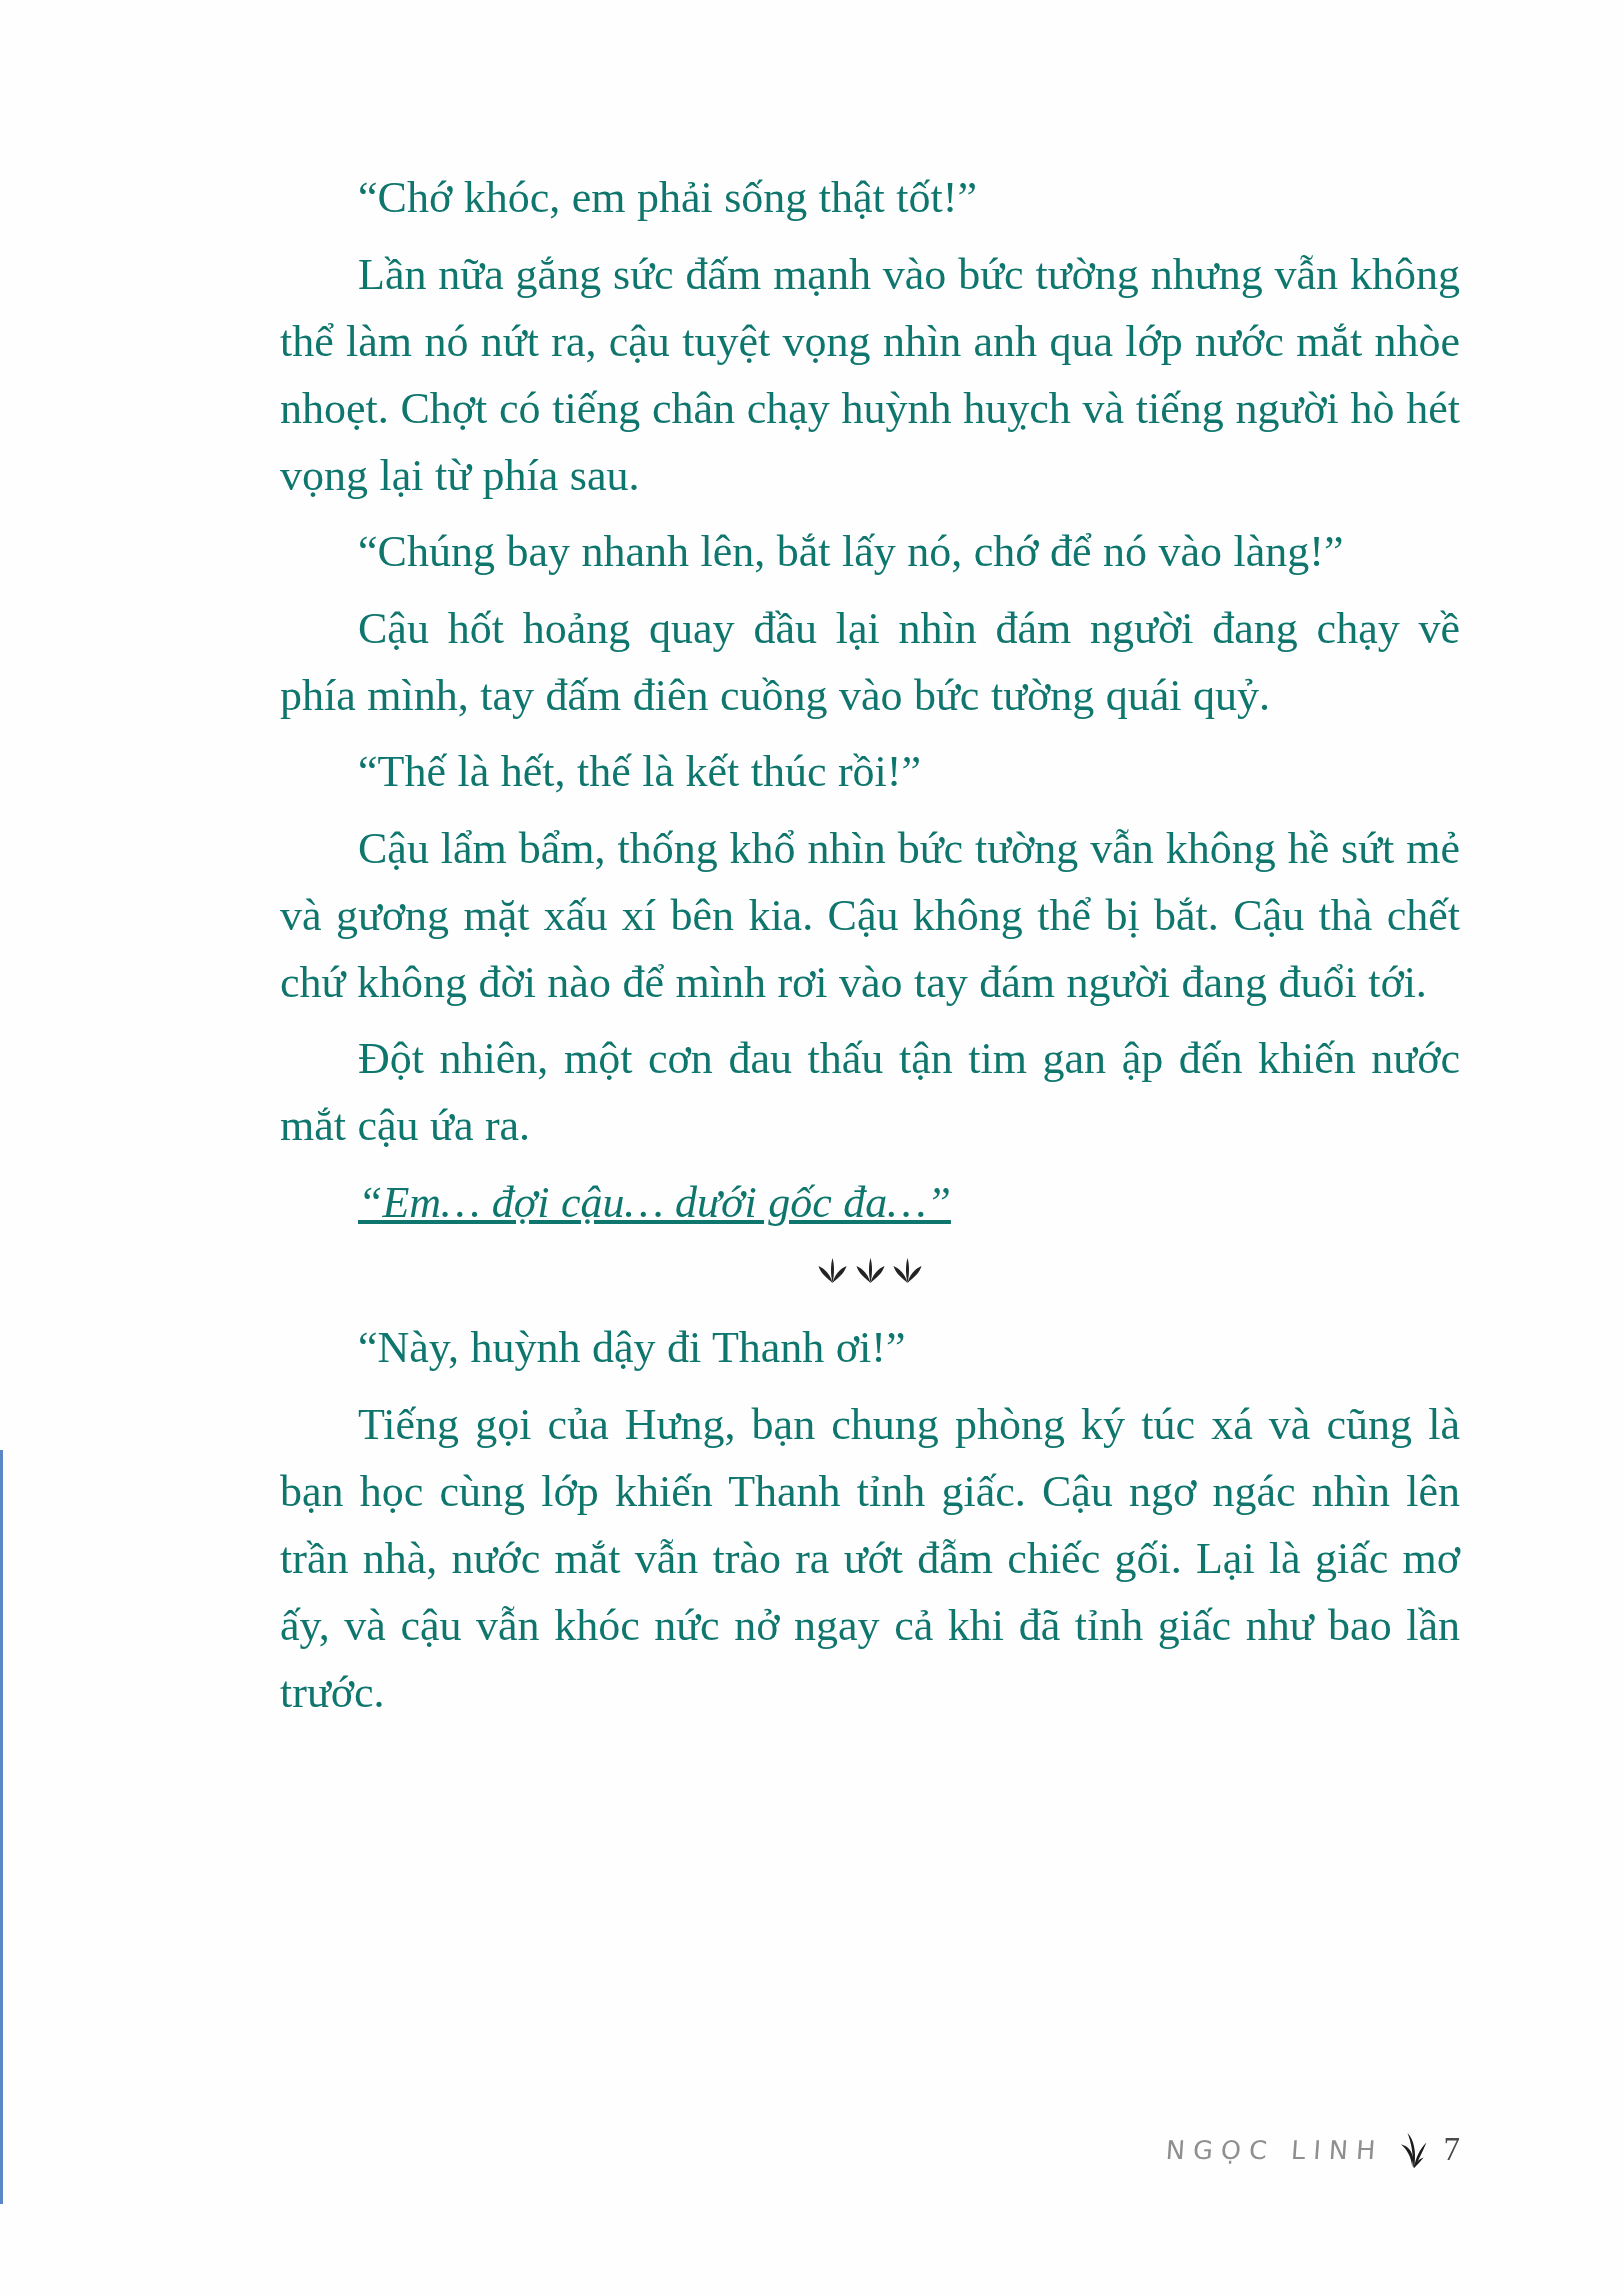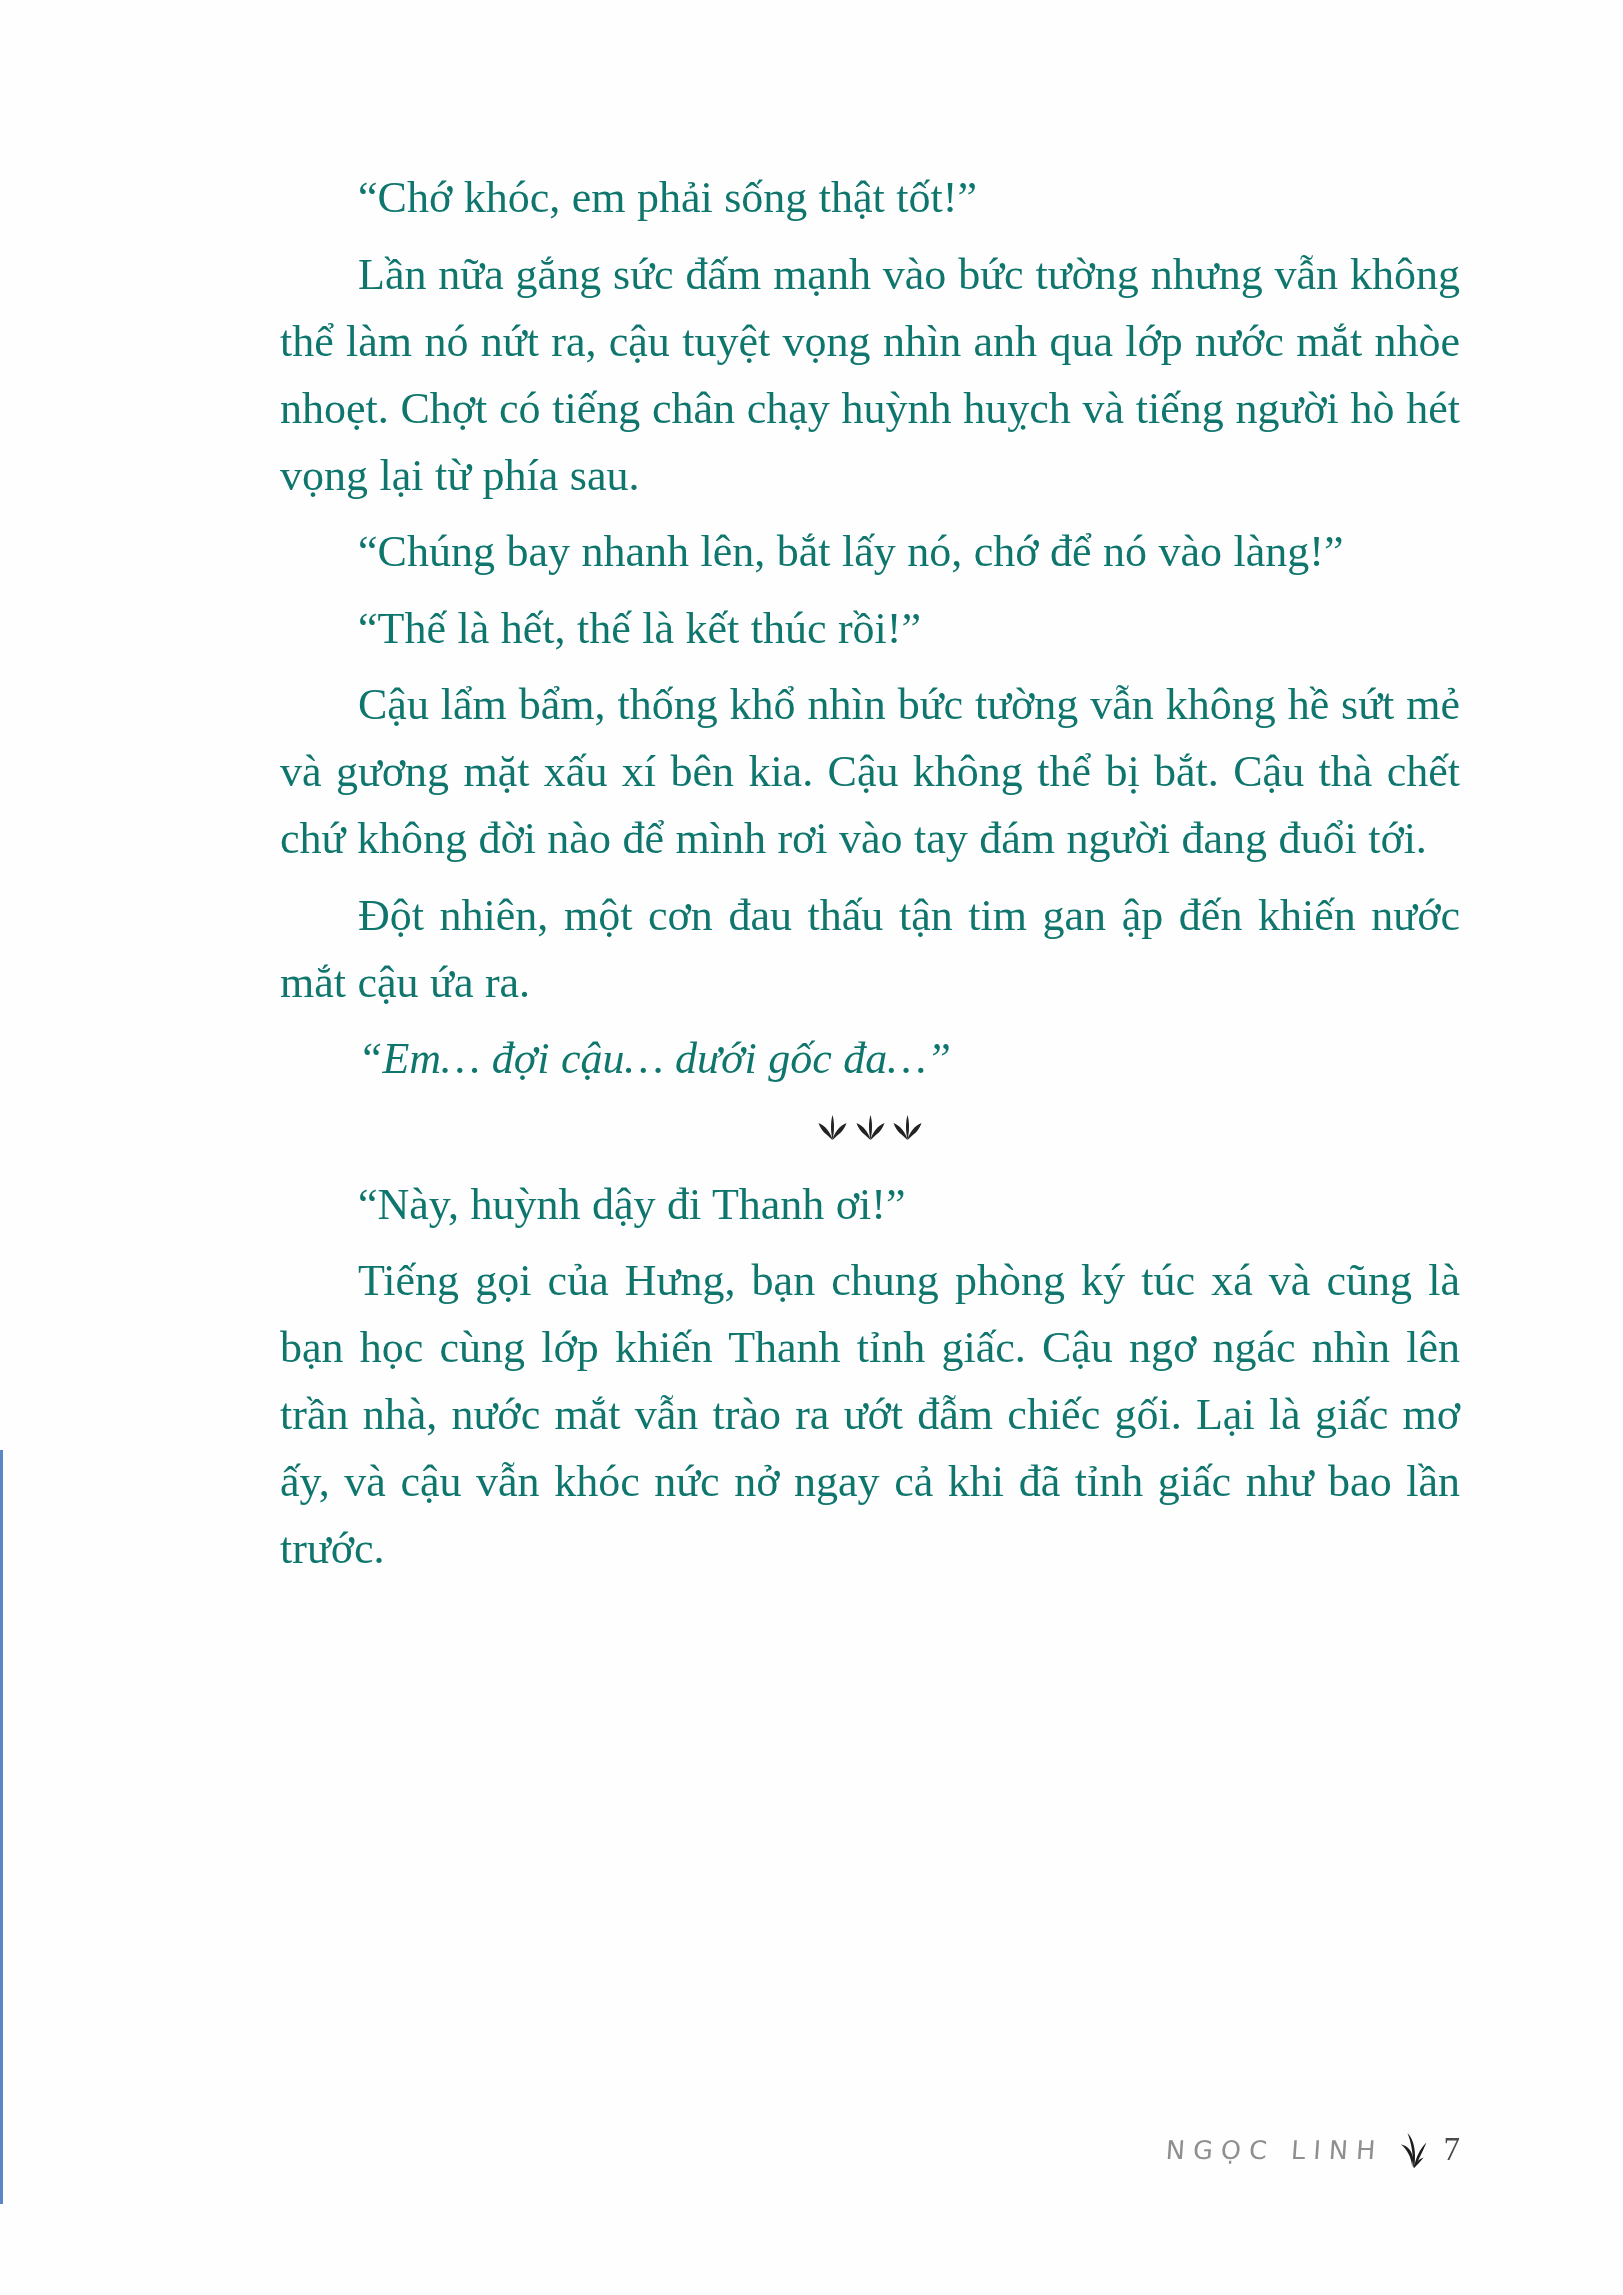--- a/index.html
+++ b/index.html
@@ -25,21 +25,21 @@
   }
   p.para {
     font-size: 44px;
     line-height: 67px;
     margin: 0 0 9.5px 0;
     text-align: justify;
     text-indent: 78px;
     color: #0f766e;
     word-spacing: 0.5px;
   }
-  p.para.italic { font-style: italic; }
+  p.para.italic { font-style: italic; text-decoration: underline; }
   .divider {
     text-align: center;
     margin: 18px 0 27.5px 0;
     height: 33px;
     display: flex;
     justify-content: center;
     align-items: center;
     gap: 6.6px;
   }
   .divider svg { height: 30px; width: 31px; display: block; }
@@ -83,20 +83,21 @@
 <div class="page">
 
   <div class="scan-artifact"></div>
 
   <div class="text-col">
 
     <div id="part1">
         <p class="para">“Chớ khóc, em phải sống thật tốt!”</p>
         <p class="para">Lần nữa gắng sức đấm mạnh vào bức tường nhưng vẫn không thể làm nó nứt ra, cậu tuyệt vọng nhìn anh qua lớp nước mắt nhòe nhoẹt. Chợt có tiếng chân chạy huỳnh huỵch và tiếng người hò hét vọng lại từ phía sau.</p>
         <p class="para">“Chúng bay nhanh lên, bắt lấy nó, chớ để nó vào làng!”</p>
+        <p class="para">Cậu hốt hoảng quay đầu lại nhìn đám người đang chạy về phía mình, tay đấm điên cuồng vào bức tường quái quỷ.</p>
         <p class="para">“Thế là hết, thế là kết thúc rồi!”</p>
         <p class="para">Cậu lẩm bẩm, thống khổ nhìn bức tường vẫn không hề sứt mẻ và gương mặt xấu xí bên kia. Cậu không thể bị bắt. Cậu thà chết chứ không đời nào để mình rơi vào tay đám người đang đuổi tới.</p>
         <p class="para">Đột nhiên, một cơn đau thấu tận tim gan ập đến khiến nước mắt cậu ứa ra.</p>
         <p class="para italic">“Em… đợi cậu… dưới gốc đa…”</p>
       </div>
 
     <div class="divider">
       <svg viewBox="0 0 60 60">
         <path class="sprig-fill" d="M30 56 C18 44 8 40 2 22 C16 28 26 40 30 56 Z"></path>
         <path class="sprig-fill" d="M30 56 C26 38 26 20 30 6 C34 20 34 38 30 56 Z"></path>

